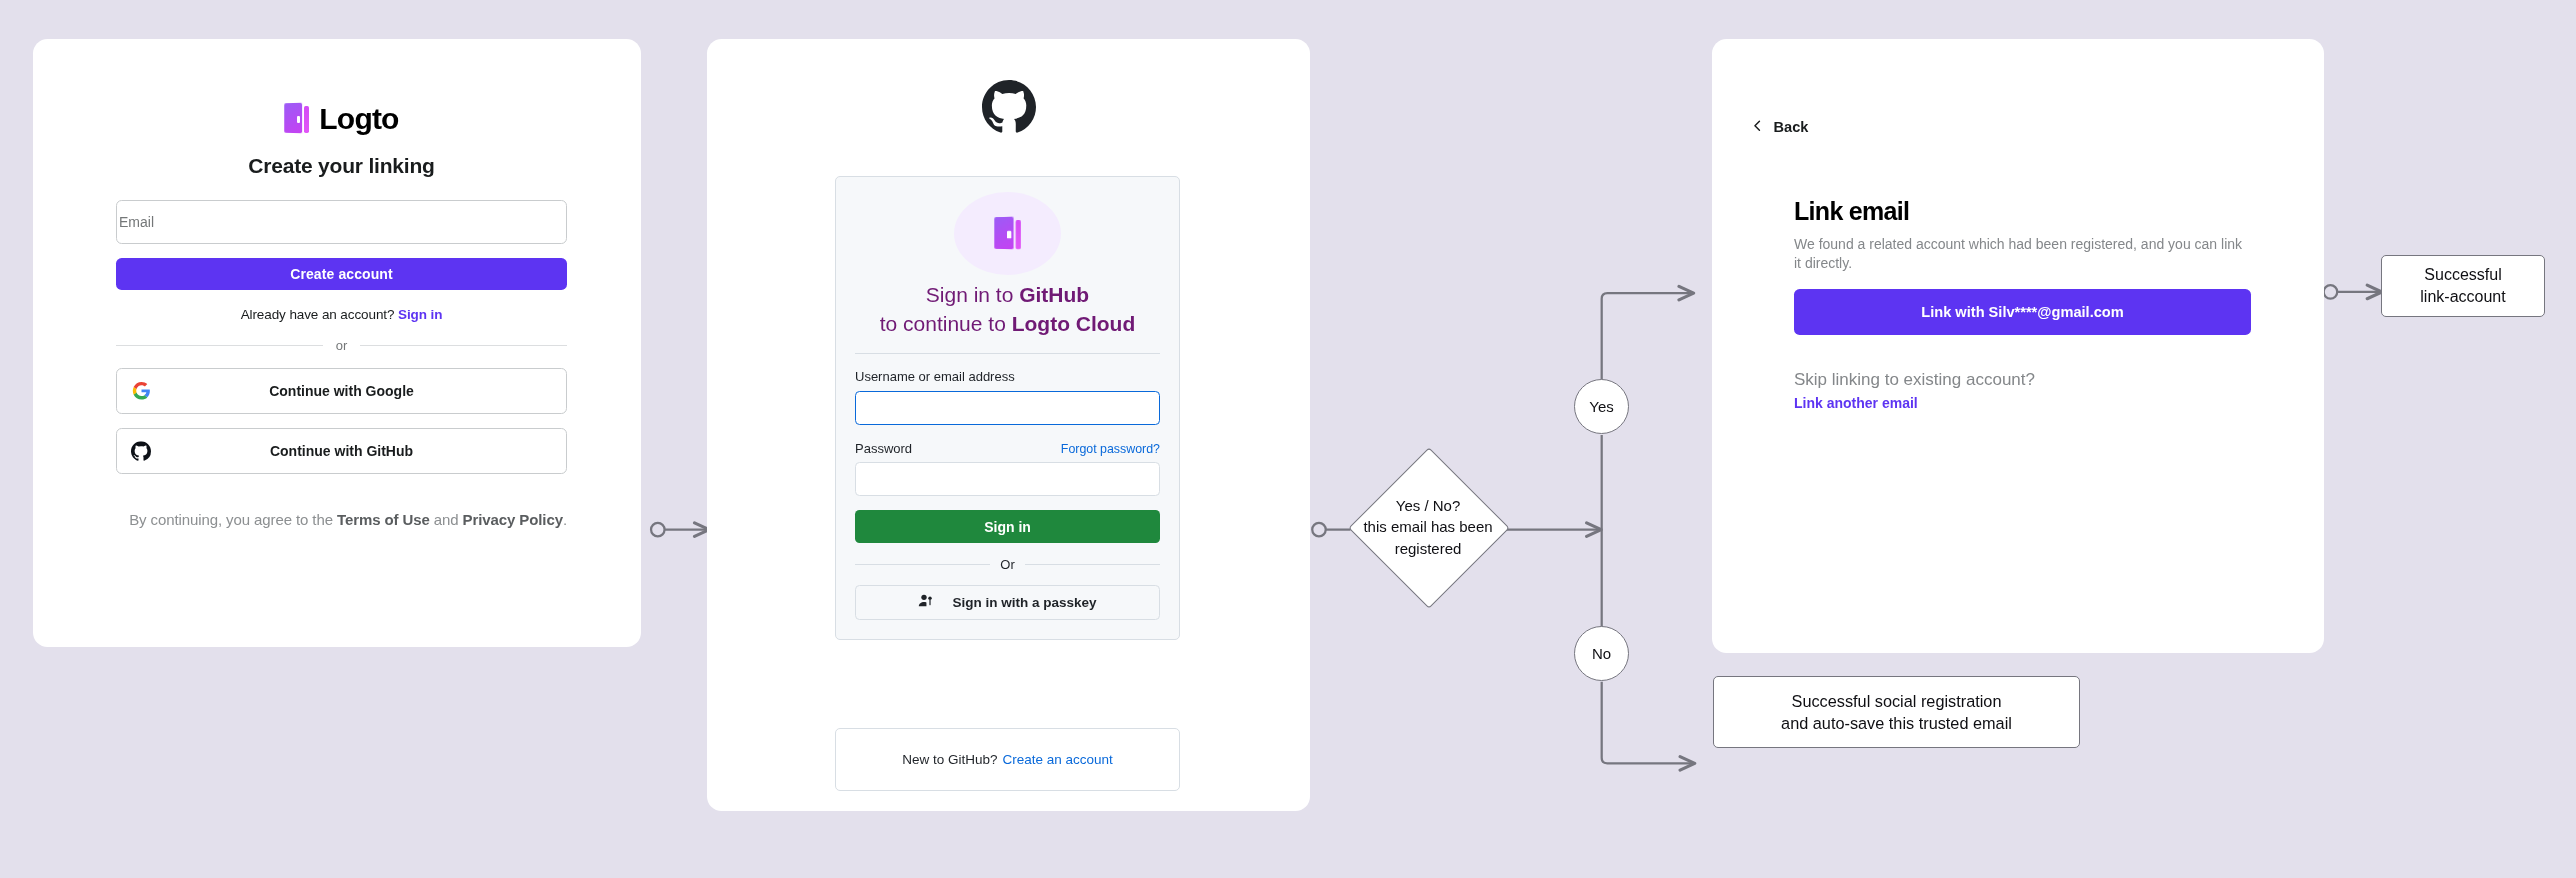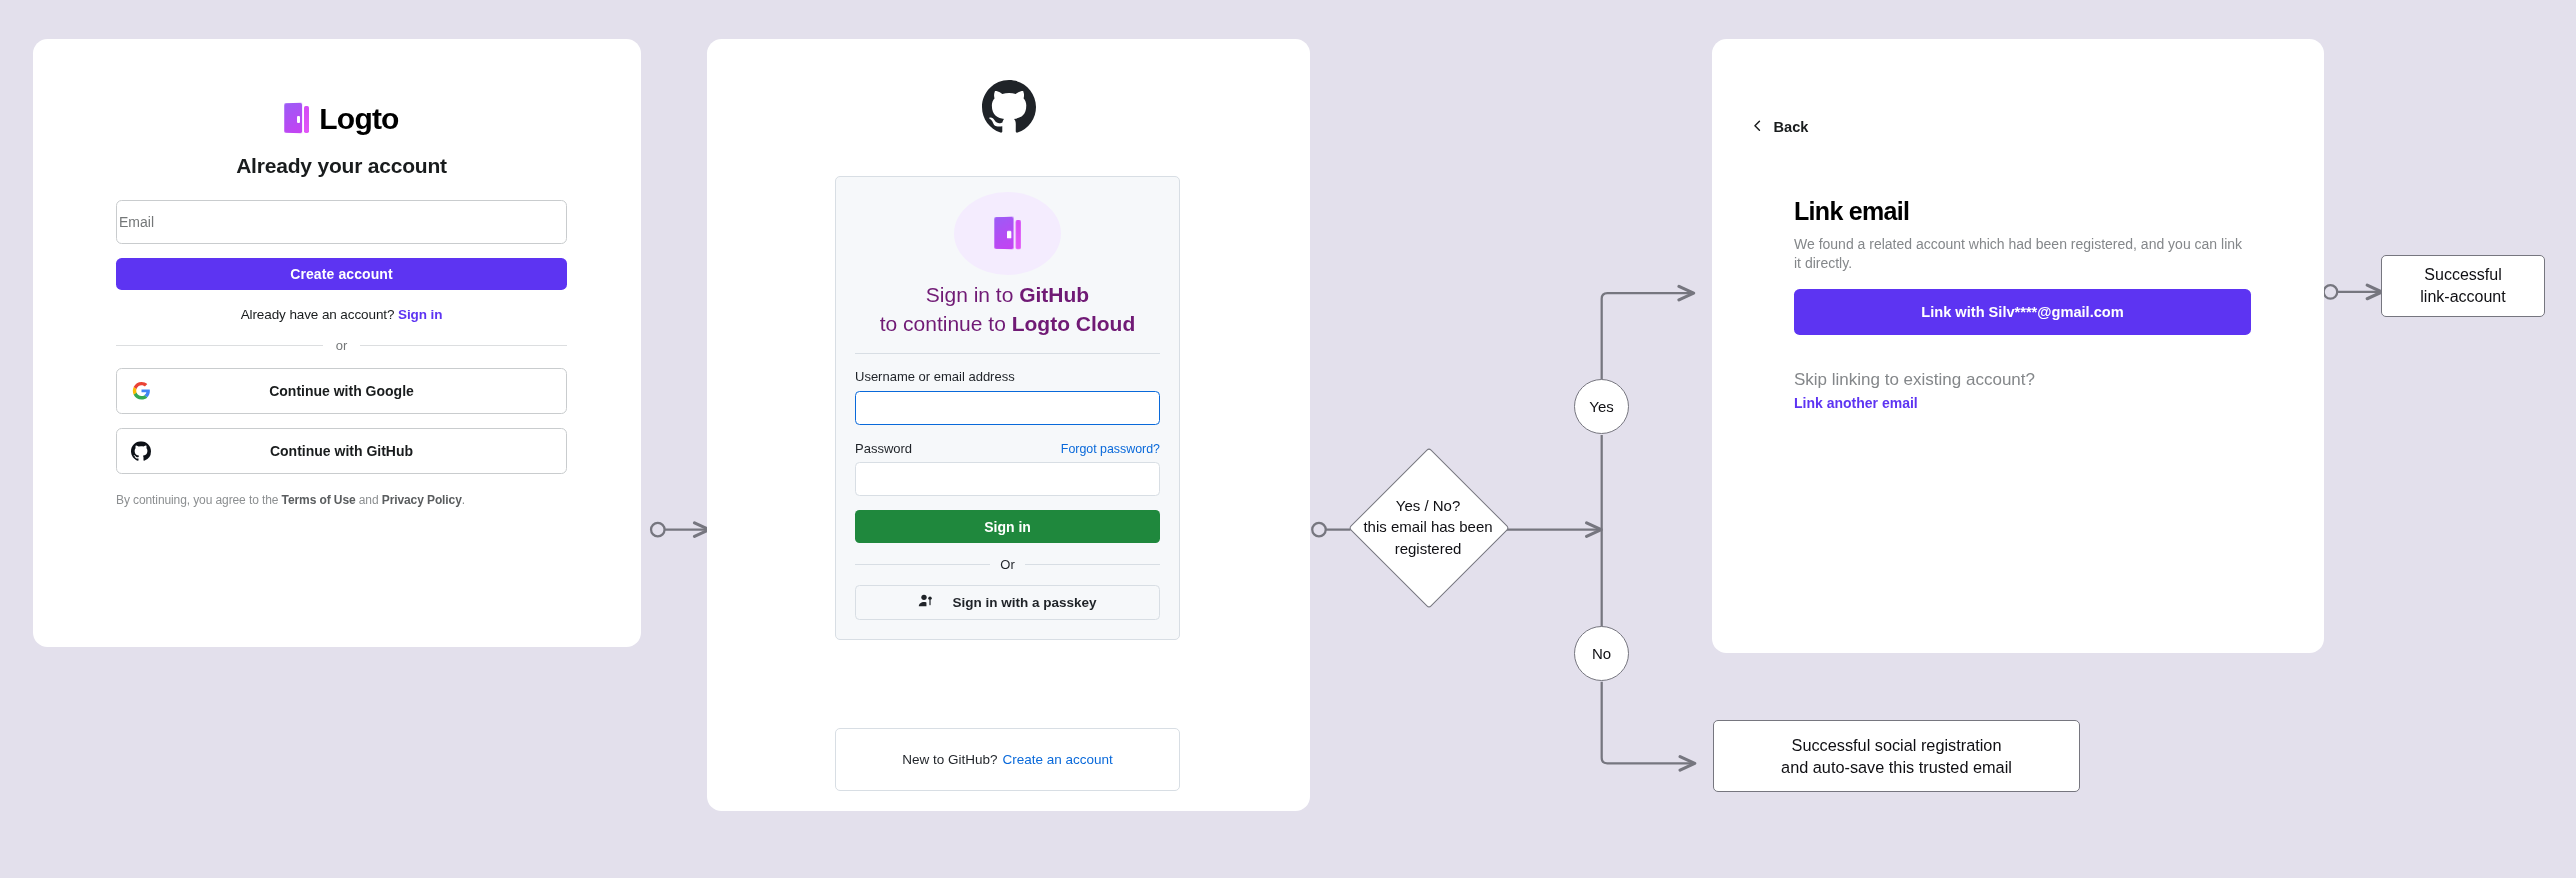--- a/index.html
+++ b/index.html
@@ -143,23 +143,23 @@
     background: #fff;
   }
   .social .ico {
     position: absolute;
     left: 13.5px; top: 50%;
     transform: translateY(-50%);
     width: 21.4px; height: 21.4px;
     display: flex; align-items: center; justify-content: center;
   }
   .terms {
-    margin-top: 19px;
-    text-align: left;
-    font-size: 12px;
+    margin-top: 37px;
+    text-align: right;
+    font-size: 15px;
     color: #8c8f91;
     letter-spacing: -0.1px;
   }
   .terms b { color: #5a5d5f; font-weight: 600; }
 
   
   #card-github {
     left: 707px; top: 39px;
     width: 603px; height: 772px;
   }
@@ -372,21 +372,21 @@
 
   #box-success-link {
     left: 2381px; top: 255px;
     width: 164px; height: 62px;
     border-radius: 5px;
     font-size: 16px;
     line-height: 1.35;
     white-space: pre-line;
   }
   #box-success-social {
-    left: 1713px; top: 720px;
+    left: 1713px; top: 676px;
     width: 367px; height: 72px;
     border-radius: 5px;
     font-size: 16.3px;
     line-height: 1.38;
     white-space: pre-line;
   }
 
   svg.flow-svg {
     position: absolute;
     left: 0; top: 0;
@@ -431,21 +431,21 @@
 
       <div class="logto-brand">
         <span class="logto-door">
           <span class="panel"></span>
             <span class="knob"></span>
             <span class="jamb"></span>
         </span>
         <span class="logto-word">Logto</span>
       </div>
 
-      <div class="logto-title">Already your account</div>
+      <div class="logto-title">Create your linking</div>
 
       <div class="field-email">
         <span class="ph">Email</span>
       </div>
 
       <div class="btn-primary">Create account</div>
 
       <div class="already">
         <span>Already have an account?</span>
         <span class="lnk">Sign in</span>

